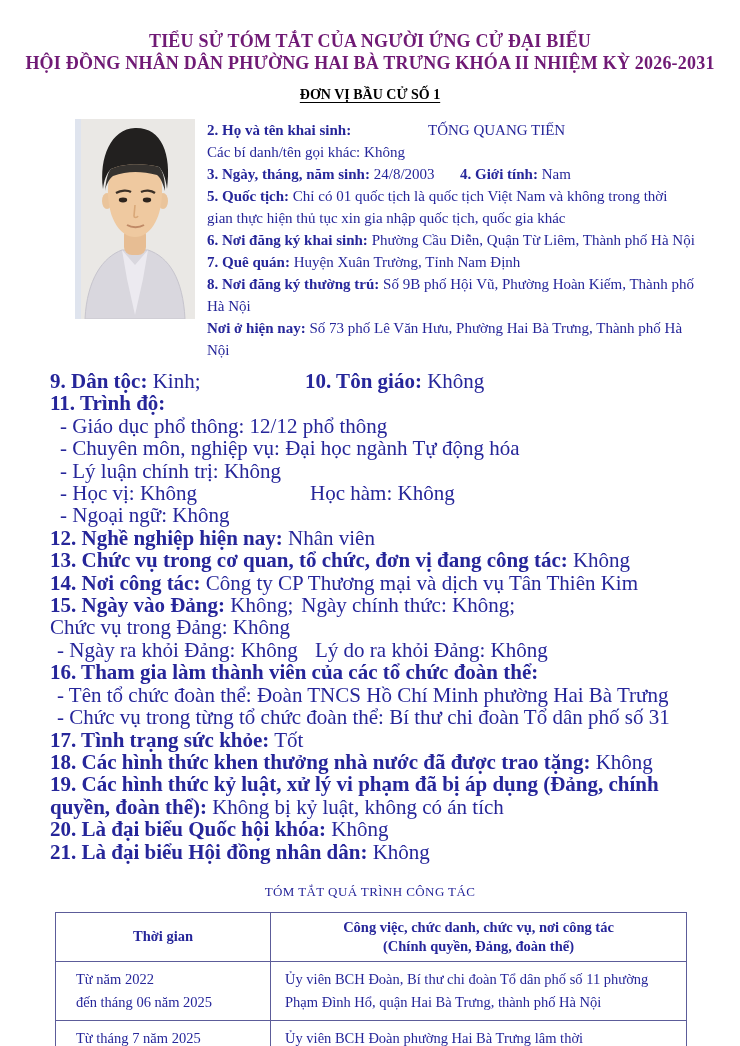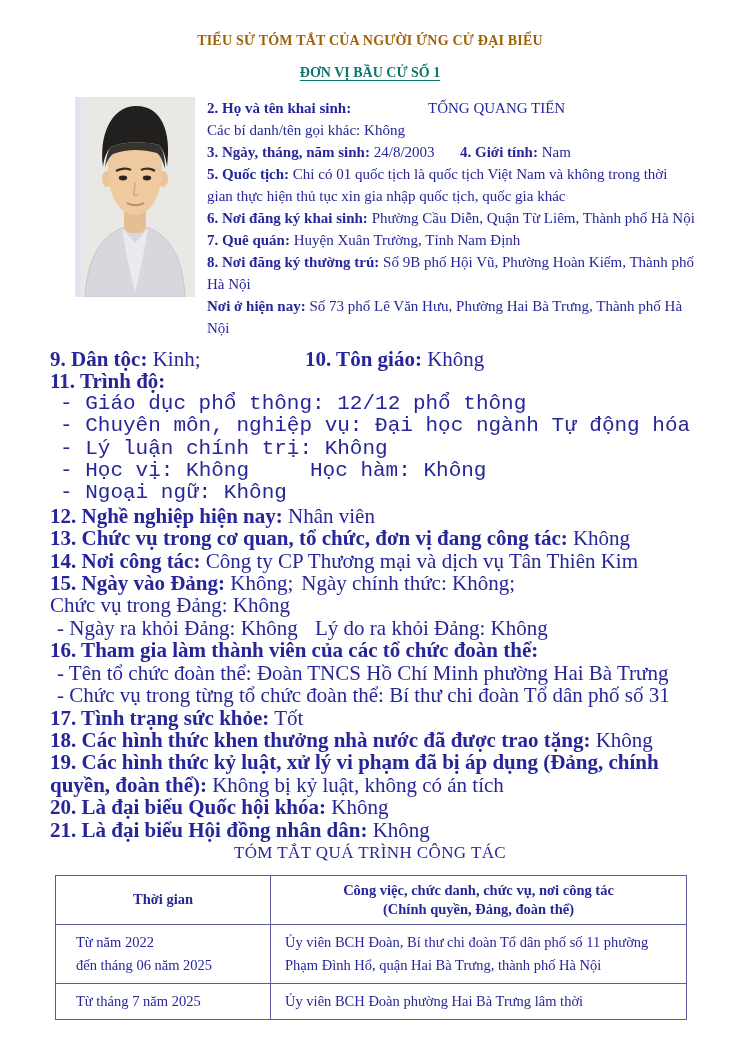--- a/index.html
+++ b/index.html
@@ -7,55 +7,56 @@
     position:relative;
     width:740px;height:1046px;
     background:#ffffff;
     color:#26269a;
     font-family:"Liberation Serif","DejaVu Serif",serif;
     overflow:hidden;
   }
   .bold{font-weight:bold;}
   
   .doc-header{padding-top:30px;text-align:center;}
-  .title-line{color:#a16207;font-weight:bold;font-size:14px;line-height:22px;letter-spacing:.2px;}
-  .election-unit{display:inline-block;margin-top:13px;color:#0f766e;font-weight:bold;font-size:14px;text-decoration:underline;text-underline-offset:3px;}
+  .title-line{color:#701a75;font-weight:bold;font-size:18px;line-height:22px;letter-spacing:.2px;}
+  .election-unit{display:inline-block;margin-top:13px;color:#000000;font-weight:bold;font-size:14px;text-decoration:underline;text-underline-offset:3px;}
   
   .top-section{display:flex;padding:0 45px 0 50px;margin-top:16px;}
   .photo-box{width:120px;height:200px;margin-left:25px;flex-shrink:0;background:#e9e7e4;}
   .photo-box svg{display:block;}
   .fields{margin-left:12px;flex:1;font-size:15px;line-height:22px;}
   .frow{white-space:normal;}
   .lbl-name{display:inline-block;width:221px;}
   .pair-birth{display:inline-block;width:253px;}
   
   .details{padding:0 45px 0 50px;margin-top:9px;font-size:21px;line-height:22.4px;}
   .pair-ethnic{display:inline-block;width:255px;}
-  .indent1{padding-left:10px;font-family:Liberation Mono, monospace;}
+  .indent1{padding-left:10px;}
   .indent2{padding-left:7px;}
   .pair-degree{display:inline-block;width:250px;}
   .pair-partyleave{display:inline-block;width:258px;}
   .gap-inline{margin-left:8px;}
   
-  .work-heading{text-align:center;margin-top:2px;font-size:17px;letter-spacing:.4px;color:#26269a;}
+  .work-heading{text-align:center;margin-top:21px;font-size:13px;letter-spacing:.4px;color:#26269a;}
   table.work-table{border-collapse:collapse;margin:12px 0 0 5px;width:632px;font-size:14.5px;color:#26269a;}
   table.work-table th,table.work-table td{border:1px solid #5c5c99;vertical-align:middle;}
   table.work-table th{font-weight:bold;text-align:center;padding:5px 6px;line-height:19px;}
   th.col-time{width:202px;}
   td.cell-time{padding:6px 6px 6px 20px;line-height:23px;}
   td.cell-work{padding:6px 12px 6px 14px;line-height:23px;}
   .block{display:block;}
 </style>
 </head>
 <body>
 
 <div class="page">
 
   <div class="doc-header">
     <div class="title-line">TIỂU SỬ TÓM TẮT CỦA NGƯỜI ỨNG CỬ ĐẠI BIỂU</div>
+    <div class="title-line">HỘI ĐỒNG NHÂN DÂN PHƯỜNG HAI BÀ TRƯNG KHÓA II NHIỆM KỲ 2026-2031</div>
     <div>
       <span class="election-unit">ĐƠN VỊ BẦU CỬ SỐ 1</span>
     </div>
   </div>
 
   <div class="top-section">
     <div class="photo-box">
       <svg width="120" height="200" viewBox="0 0 120 200" xmlns="http://www.w3.org/2000/svg">
         <rect x="0" y="0" width="120" height="200" fill="#eae8e5"></rect>
         <rect x="0" y="0" width="6" height="200" fill="#dfe4ee"></rect>

